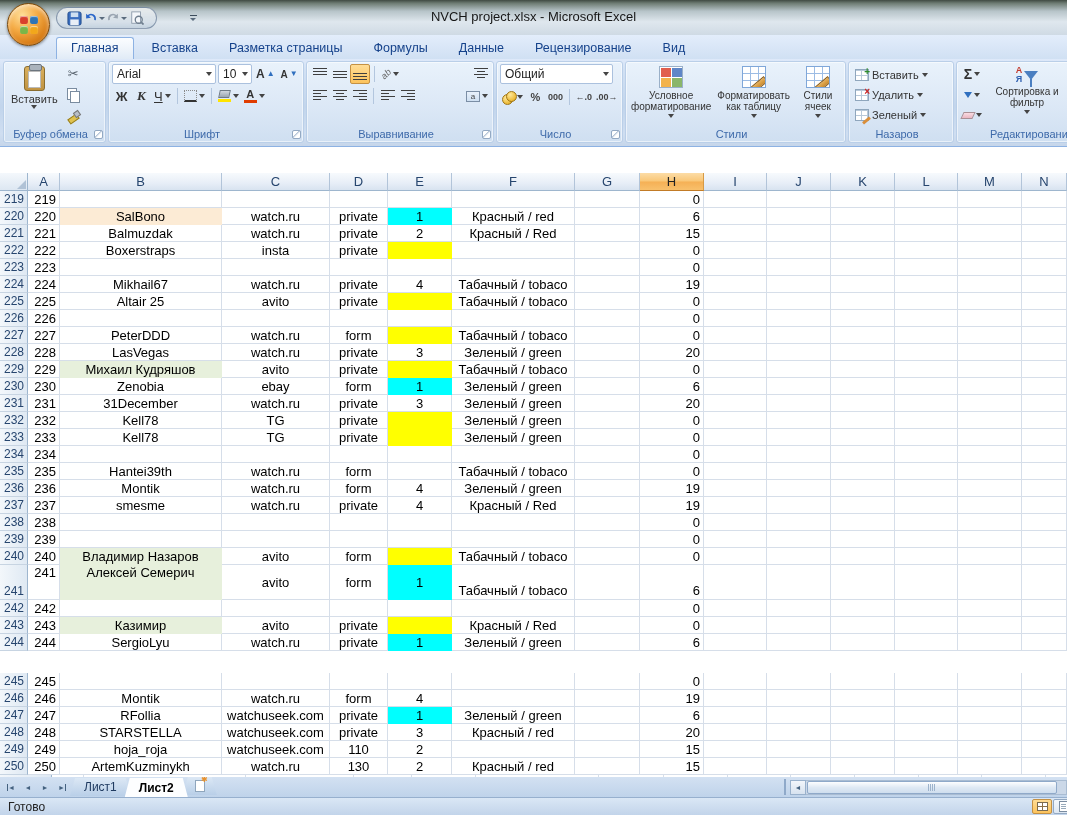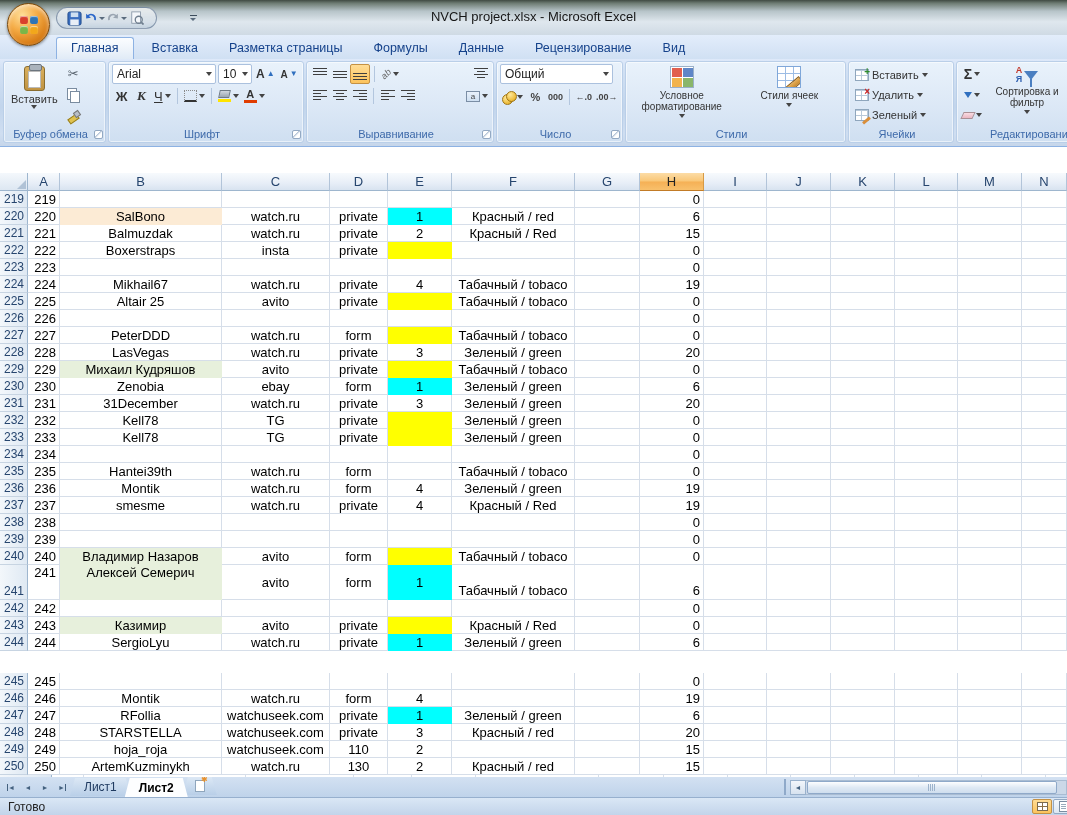--- a/index.html
+++ b/index.html
@@ -468,20 +468,25 @@
               <i></i>
               <i></i>
               <i></i>
               <i></i>
             </span>
           <span>Условное форматирование</span>
           <span class="dd"></span>
         </div>
         <div class="stybtn">
           <span class="ic-table"></span>
+          <span>Форматировать как таблицу</span>
+          <span class="dd"></span>
+        </div>
+        <div class="stybtn">
+          <span class="ic-table"></span>
           <span>Стили ячеек</span>
           <span class="dd"></span>
         </div>
       </div>
       <div class="glabel">Стили</div>
     </div>
 
     <div class="rgroup" style="width:106px">
       <div class="gbody" style="flex-direction:column;gap:1px;padding-top:3px">
         <div class="cellrow">
@@ -493,21 +498,21 @@
             <span class="ic-cells del"></span>
             <span>Удалить</span>
             <span class="dd"></span>
           </div>
         <div class="cellrow">
             <span class="ic-cells fmt"></span>
             <span>Зеленый</span>
             <span class="dd"></span>
           </div>
       </div>
-      <div class="glabel">Ячейки</div>
+      <div class="glabel">Назаров</div>
     </div>
 
     <div class="rgroup" style="width:160px">
       <div class="gbody" style="gap:4px">
         <div style="display:flex;flex-direction:column;gap:1px">
           <div class="sb">
               <span class="ic-sigma">Σ</span>
               <span class="dd"></span>
             </div>
           <div class="sb">

